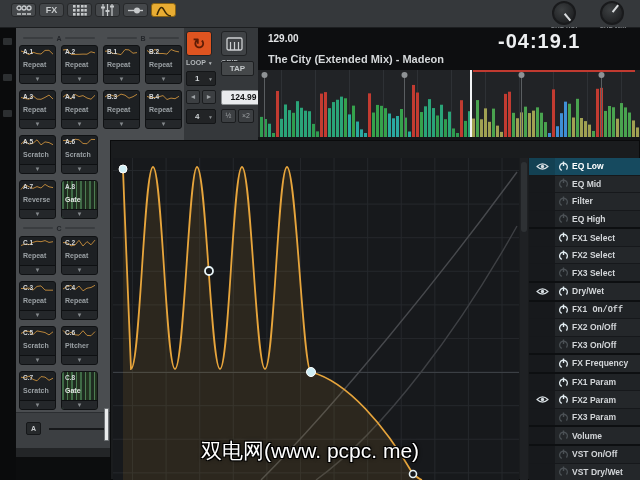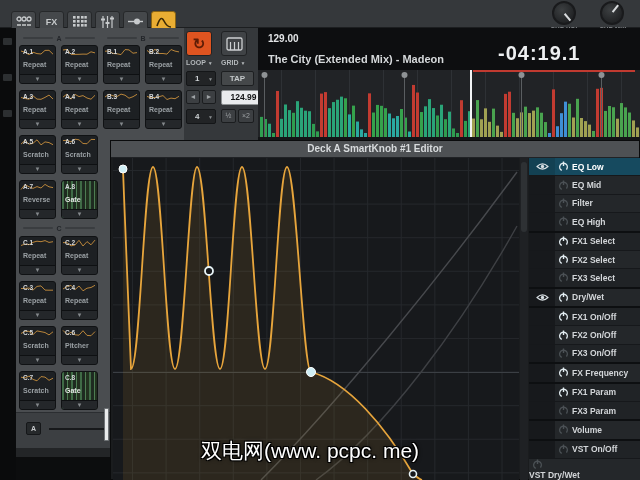--- a/index.html
+++ b/index.html
@@ -3,21 +3,21 @@
 <meta charset="utf-8">
 <style>
   * { margin:0; padding:0; box-sizing:border-box; }
   html,body { width:640px; height:480px; background:#0c0d0e; overflow:hidden;
               font-family:"Liberation Sans", sans-serif; }
   #stage { position:relative; width:640px; height:480px; background:#0c0d0e; overflow:hidden; }
   .abs { position:absolute; }
 
   
   #toolbar { left:0; top:0; width:640px; height:28px; background:#35383b; border-bottom:1px solid #1c1e20; }
-  .tbtn { position:absolute; top:11px; width:25px; height:21px; background:#45484b;
+  .tbtn { position:absolute; top:3px; width:25px; height:14px; background:#45484b;
           border:1px solid #26282a; border-radius:3px; display:flex; align-items:center; justify-content:center;
           color:#c7cacc; font-size:9px; font-weight:bold; }
   .tbtn.active { background:#e9ad33; border-color:#8a6413; color:#3c2a05; }
 
   
   .knob { position:absolute; width:26px; height:26px; }
   .knob .cap { position:absolute; left:0; top:0; width:24px; height:24px; border-radius:50%;
                background:radial-gradient(circle at 40% 35%, #3c3f41, #222426 70%);
                border:2px solid #191a1c; }
   .knob .ptr { position:absolute; left:11px; top:2px; width:2px; height:9px; background:#d8dbdd;
@@ -60,30 +60,30 @@
                 display:flex; align-items:center; justify-content:center; }
   #loop-btn { left:2px; top:3px; background:#df5420; color:#5e1d06; font-size:15px; font-weight:bold; }
   #grid-btn { left:37px; top:3px; background:#404346; }
   .dk-cap { position:absolute; font-size:7px; font-weight:bold; color:#b3b7ba; }
   .dk-select { position:absolute; width:30px; height:15px; background:#222426; border:1px solid #141618;
                border-radius:2px; color:#ced2d4; font-size:8px; font-weight:bold; line-height:13px;
                padding-left:8px; }
   .dk-select .car { position:absolute; right:2px; top:0; font-size:5px; color:#8b8f92; line-height:14px;}
   .mini-btn { position:absolute; height:14px; background:#3c3f42; border:1px solid #1b1d1f; border-radius:2px;
               color:#9da1a4; font-size:7px; text-align:center; line-height:12px; }
-  #tap-btn { position:absolute; left:37px; top:43px; width:33px; height:15px; background:#45484a;
+  #tap-btn { position:absolute; left:37px; top:33px; width:33px; height:15px; background:#45484a;
              border:1px solid #1d1f21; border-radius:2px; color:#c4c8ca; font-size:8px; font-weight:bold;
              text-align:center; line-height:13px; }
   #bpm-edit { position:absolute; left:37px; top:62px; width:45px; height:15px; background:#e9ebed;
               border:1px solid #8d9193; border-radius:2px; color:#101213; font-size:8.5px; font-weight:bold;
               text-align:center; line-height:13px; }
 
   #info-bar { position:absolute; left:74px; top:0; width:382px; height:42px; background:#0d0e10; }
   #trk-bpm { position:absolute; left:10px; top:5px; font-size:10px; font-weight:bold; color:#e2e4e6; }
-  #trk-time { position:absolute; left:240px; top:14px; font-size:20px; font-weight:bold; color:#edeff1;
+  #trk-time { position:absolute; left:240px; top:2px; font-size:20px; font-weight:bold; color:#edeff1;
               letter-spacing:1px; }
   #trk-title { position:absolute; left:10px; top:25px; font-size:11px; font-weight:bold; color:#d6d9db;text-align:right; }
 
   #waveform { position:absolute; left:74px; top:42px; width:382px; height:67px; background:#212326; }
   #wave-foot { position:absolute; left:74px; top:109px; width:382px; height:3px; background:#141517; }
 
   
   #dialog { left:110px; top:140px; width:530px; height:340px; background:#1a1c1e; border:1px solid #0a0b0c; z-index:20; }
   #dlg-title { position:absolute; left:0; top:0; width:100%; height:17px; background:#4e5154;
                border-bottom:1px solid #202225; color:#d8dbdd; font-size:10px; font-weight:bold;
@@ -517,21 +517,20 @@
           <circle cx="263.5" cy="5" r="3" fill="#8e9295"></circle>
           <rect x="343" y="4" width="1" height="63" fill="#5a5e61"></rect>
           <circle cx="343.5" cy="5" r="3" fill="#8e9295"></circle>
           <rect x="215" y="0" width="162" height="2" fill="#c13a30"></rect>
           <rect x="212" y="0" width="2" height="67" fill="#f2f4f5"></rect>
         </svg></div>
     <div id="wave-foot"></div>
   </div>
 
   <div id="dialog" class="abs">
-    <div id="dlg-title">Deck A SmartKnob #1 Editor</div>
 
     <div id="curve-grid">
       <div id="bright-hline"></div>
       <svg id="curve-svg" width="406" height="322" viewBox="0 0 406 322">
 
         <path d="M148,322 C225,245 330,115 404,14" fill="none" stroke="#47494d" stroke-width="1.4"></path>
         <path d="M203,322 C272,272 348,168 404,68" fill="none" stroke="#3e4044" stroke-width="1.4"></path>
 
         <path d="M10,11 C13,90 16,175 18,211 C27,211 31,9 40,9 C49,9 53,211 62,211 C71,211 76,9 84,9 C93,9 98,211 107,211 C116,211 120,9 129,9 C138,9 143,211 152,211 C161,211 165,9 174,9 C183,9 190,214 198,214 C235,224 272,268 300,316 C304,319 306,321 309,322 L10,322 Z" fill="#c89632" opacity="0.12"></path>
 
@@ -632,101 +631,116 @@
             </svg>
           </div>
           <div class="pw-cell">
             <svg width="11" height="11" viewBox="0 0 11 11">
               <circle cx="5.5" cy="6" r="3.8" fill="none" stroke="#e3edf2" stroke-width="1.4" stroke-dasharray="18.4 5.5" transform="rotate(117 5.5 6)"></circle>
               <path d="M5.5 0.5v4.5" stroke="#e3edf2" stroke-width="1.4"></path>
             </svg>
           </div>
           <div class="plabel">Dry/Wet</div>
         </div>
+        <div class="prow" style="border-top: 2px solid rgb(13, 15, 17); font-family: Liberation Mono, monospace;">
+          <div class="eye-cell"></div>
+          <div class="pw-cell">
+            <svg width="11" height="11" viewBox="0 0 11 11">
+              <circle cx="5.5" cy="6" r="3.8" fill="none" stroke="#e3edf2" stroke-width="1.4" stroke-dasharray="18.4 5.5" transform="rotate(117 5.5 6)"></circle>
+              <path d="M5.5 0.5v4.5" stroke="#e3edf2" stroke-width="1.4"></path>
+            </svg>
+          </div>
+          <div class="plabel">FX1 On/Off</div>
+        </div>
+        <div class="prow alt" style="border-top: 1px solid rgb(22, 24, 27);">
+          <div class="eye-cell"></div>
+          <div class="pw-cell">
+            <svg width="11" height="11" viewBox="0 0 11 11">
+              <circle cx="5.5" cy="6" r="3.8" fill="none" stroke="#e3edf2" stroke-width="1.4" stroke-dasharray="18.4 5.5" transform="rotate(117 5.5 6)"></circle>
+              <path d="M5.5 0.5v4.5" stroke="#e3edf2" stroke-width="1.4"></path>
+            </svg>
+          </div>
+          <div class="plabel">FX2 On/Off</div>
+        </div>
+        <div class="prow" style="border-top: 1px solid rgb(22, 24, 27);">
+          <div class="eye-cell"></div>
+          <div class="pw-cell">
+            <svg width="11" height="11" viewBox="0 0 11 11">
+              <circle cx="5.5" cy="6" r="3.8" fill="none" stroke="#4b5155" stroke-width="1.4" stroke-dasharray="18.4 5.5" transform="rotate(117 5.5 6)"></circle>
+              <path d="M5.5 0.5v4.5" stroke="#4b5155" stroke-width="1.4"></path>
+            </svg>
+          </div>
+          <div class="plabel">FX3 On/Off</div>
+        </div>
+        <div class="prow alt" style="border-top: 2px solid rgb(13, 15, 17);">
+          <div class="eye-cell"></div>
+          <div class="pw-cell">
+            <svg width="11" height="11" viewBox="0 0 11 11">
+              <circle cx="5.5" cy="6" r="3.8" fill="none" stroke="#e3edf2" stroke-width="1.4" stroke-dasharray="18.4 5.5" transform="rotate(117 5.5 6)"></circle>
+              <path d="M5.5 0.5v4.5" stroke="#e3edf2" stroke-width="1.4"></path>
+            </svg>
+          </div>
+          <div class="plabel">FX Frequency</div>
+        </div>
         <div class="prow" style="border-top: 2px solid rgb(13, 15, 17);">
           <div class="eye-cell"></div>
           <div class="pw-cell">
             <svg width="11" height="11" viewBox="0 0 11 11">
               <circle cx="5.5" cy="6" r="3.8" fill="none" stroke="#e3edf2" stroke-width="1.4" stroke-dasharray="18.4 5.5" transform="rotate(117 5.5 6)"></circle>
               <path d="M5.5 0.5v4.5" stroke="#e3edf2" stroke-width="1.4"></path>
             </svg>
           </div>
-          <div class="plabel">FX1 On/Off</div>
+          <div class="plabel">FX1 Param</div>
         </div>
         <div class="prow alt" style="border-top: 1px solid rgb(22, 24, 27);">
-          <div class="eye-cell"></div>
-          <div class="pw-cell">
-            <svg width="11" height="11" viewBox="0 0 11 11">
-              <circle cx="5.5" cy="6" r="3.8" fill="none" stroke="#e3edf2" stroke-width="1.4" stroke-dasharray="18.4 5.5" transform="rotate(117 5.5 6)"></circle>
-              <path d="M5.5 0.5v4.5" stroke="#e3edf2" stroke-width="1.4"></path>
-            </svg>
-          </div>
-          <div class="plabel">FX2 On/Off</div>
+          <div class="eye-cell">
+            <svg width="13" height="9" viewBox="0 0 13 9">
+              <path d="M1 4.5 Q6.5 -0.8 12 4.5 Q6.5 9.8 1 4.5 Z" fill="none" stroke="#d7dee2" stroke-width="1.1"></path>
+              <circle cx="6.5" cy="4.5" r="1.7" fill="#d7dee2"></circle>
+            </svg>
+          </div>
+          <div class="pw-cell">
+            <svg width="11" height="11" viewBox="0 0 11 11">
+              <circle cx="5.5" cy="6" r="3.8" fill="none" stroke="#e3edf2" stroke-width="1.4" stroke-dasharray="18.4 5.5" transform="rotate(117 5.5 6)"></circle>
+              <path d="M5.5 0.5v4.5" stroke="#e3edf2" stroke-width="1.4"></path>
+            </svg>
+          </div>
+          <div class="plabel">FX2 Param</div>
         </div>
         <div class="prow" style="border-top: 1px solid rgb(22, 24, 27);">
           <div class="eye-cell"></div>
           <div class="pw-cell">
             <svg width="11" height="11" viewBox="0 0 11 11">
               <circle cx="5.5" cy="6" r="3.8" fill="none" stroke="#4b5155" stroke-width="1.4" stroke-dasharray="18.4 5.5" transform="rotate(117 5.5 6)"></circle>
               <path d="M5.5 0.5v4.5" stroke="#4b5155" stroke-width="1.4"></path>
             </svg>
           </div>
-          <div class="plabel">FX3 On/Off</div>
+          <div class="plabel">FX3 Param</div>
         </div>
         <div class="prow alt" style="border-top: 2px solid rgb(13, 15, 17);">
           <div class="eye-cell"></div>
           <div class="pw-cell">
             <svg width="11" height="11" viewBox="0 0 11 11">
-              <circle cx="5.5" cy="6" r="3.8" fill="none" stroke="#e3edf2" stroke-width="1.4" stroke-dasharray="18.4 5.5" transform="rotate(117 5.5 6)"></circle>
-              <path d="M5.5 0.5v4.5" stroke="#e3edf2" stroke-width="1.4"></path>
-            </svg>
-          </div>
-          <div class="plabel">FX Frequency</div>
-        </div>
-        <div class="prow" style="border-top: 2px solid rgb(13, 15, 17);">
-          <div class="eye-cell"></div>
-          <div class="pw-cell">
-            <svg width="11" height="11" viewBox="0 0 11 11">
-              <circle cx="5.5" cy="6" r="3.8" fill="none" stroke="#e3edf2" stroke-width="1.4" stroke-dasharray="18.4 5.5" transform="rotate(117 5.5 6)"></circle>
-              <path d="M5.5 0.5v4.5" stroke="#e3edf2" stroke-width="1.4"></path>
-            </svg>
-          </div>
-          <div class="plabel">FX1 Param</div>
-        </div>
-        <div class="prow" style="border-top: 1px solid rgb(22, 24, 27);">
-          <div class="eye-cell"></div>
-          <div class="pw-cell">
-            <svg width="11" height="11" viewBox="0 0 11 11">
-              <circle cx="5.5" cy="6" r="3.8" fill="none" stroke="#4b5155" stroke-width="1.4" stroke-dasharray="18.4 5.5" transform="rotate(117 5.5 6)"></circle>
-              <path d="M5.5 0.5v4.5" stroke="#4b5155" stroke-width="1.4"></path>
-            </svg>
-          </div>
-          <div class="plabel">FX3 Param</div>
-        </div>
-        <div class="prow alt" style="border-top: 2px solid rgb(13, 15, 17);">
-          <div class="eye-cell"></div>
-          <div class="pw-cell">
-            <svg width="11" height="11" viewBox="0 0 11 11">
               <circle cx="5.5" cy="6" r="3.8" fill="none" stroke="#4b5155" stroke-width="1.4" stroke-dasharray="18.4 5.5" transform="rotate(117 5.5 6)"></circle>
               <path d="M5.5 0.5v4.5" stroke="#4b5155" stroke-width="1.4"></path>
             </svg>
           </div>
           <div class="plabel">Volume</div>
         </div>
         <div class="prow" style="border-top: 2px solid rgb(13, 15, 17); text-align: right;">
           <div class="eye-cell"></div>
           <div class="pw-cell">
             <svg width="11" height="11" viewBox="0 0 11 11">
               <circle cx="5.5" cy="6" r="3.8" fill="none" stroke="#4b5155" stroke-width="1.4" stroke-dasharray="18.4 5.5" transform="rotate(117 5.5 6)"></circle>
               <path d="M5.5 0.5v4.5" stroke="#4b5155" stroke-width="1.4"></path>
             </svg>
           </div>
           <div class="plabel">VST On/Off</div>
         </div>
-        <div class="prow alt" style="border-top: 1px solid rgb(22, 24, 27); flex-direction: column;">
+        <div class="prow alt" style="border-top: 1px solid rgb(22, 24, 27);">
           <div class="eye-cell"></div>
           <div class="pw-cell">
             <svg width="11" height="11" viewBox="0 0 11 11">
               <circle cx="5.5" cy="6" r="3.8" fill="none" stroke="#4b5155" stroke-width="1.4" stroke-dasharray="18.4 5.5" transform="rotate(117 5.5 6)"></circle>
               <path d="M5.5 0.5v4.5" stroke="#4b5155" stroke-width="1.4"></path>
             </svg>
           </div>
           <div class="plabel">VST Dry/Wet</div>
         </div>
       </div>

